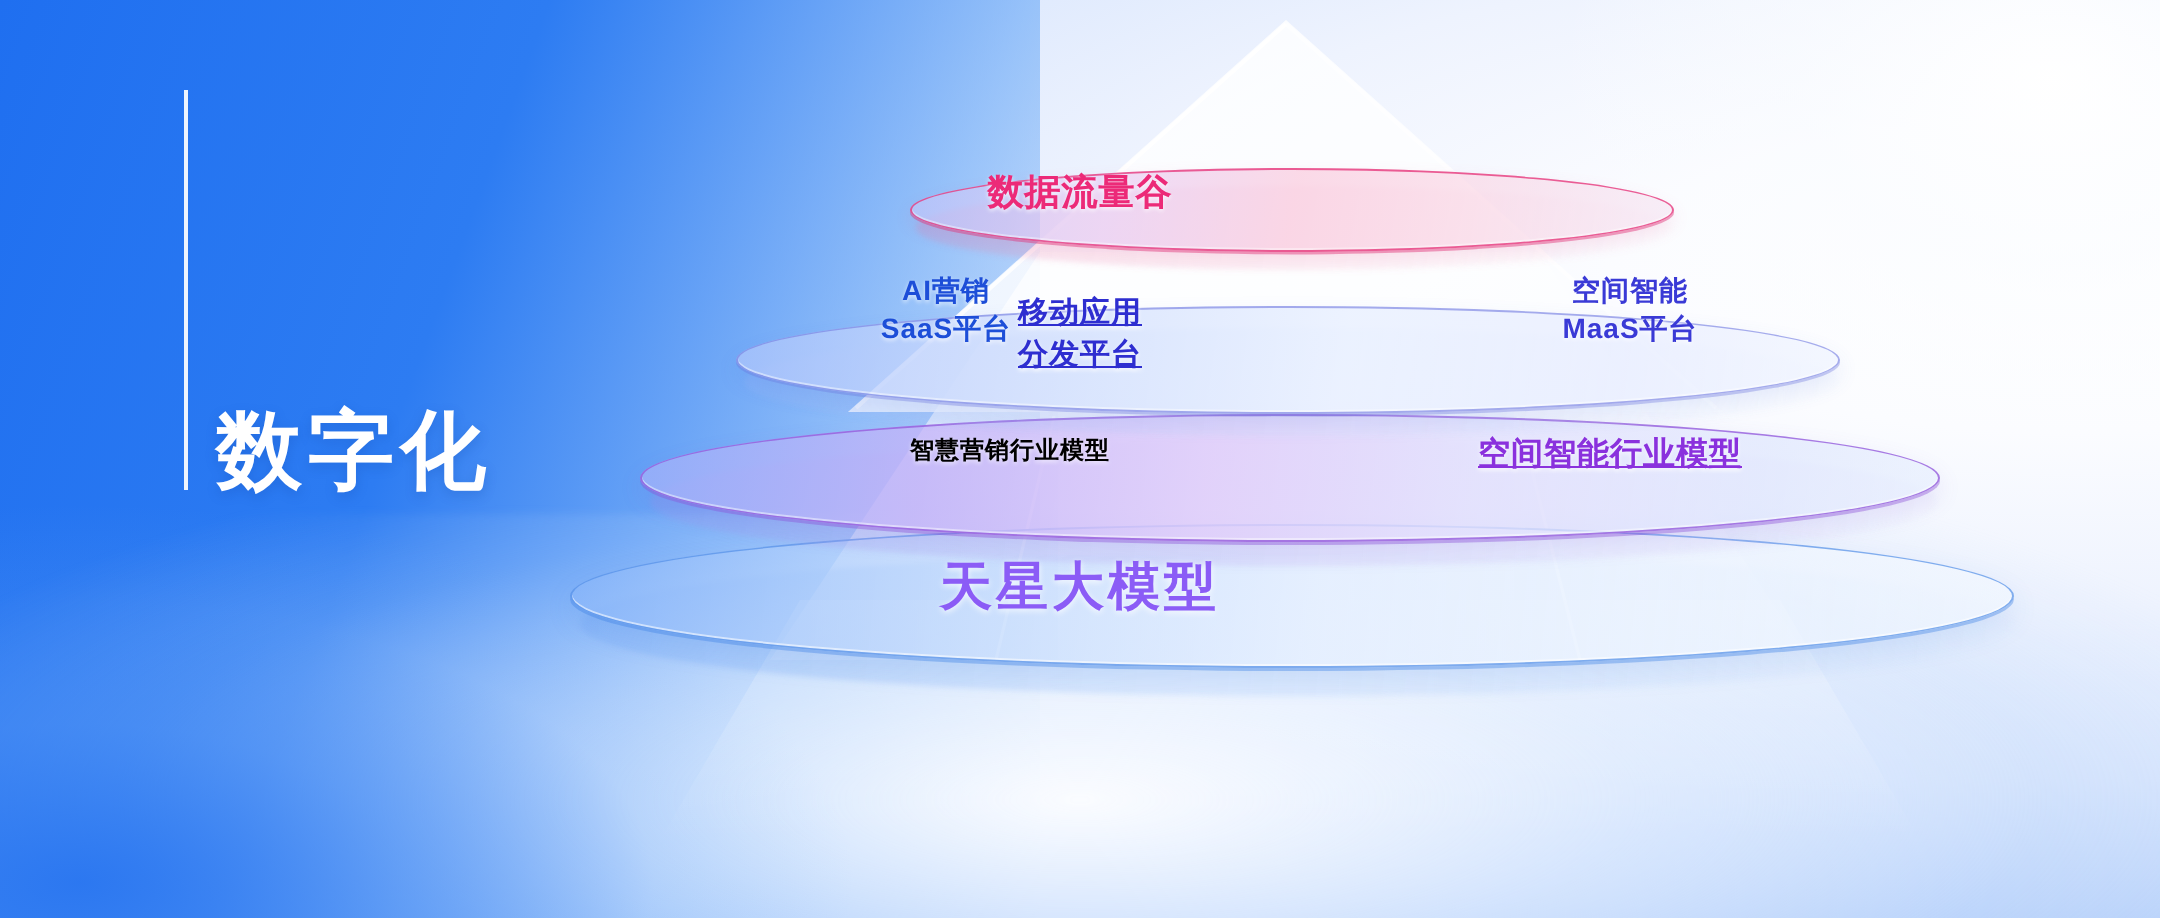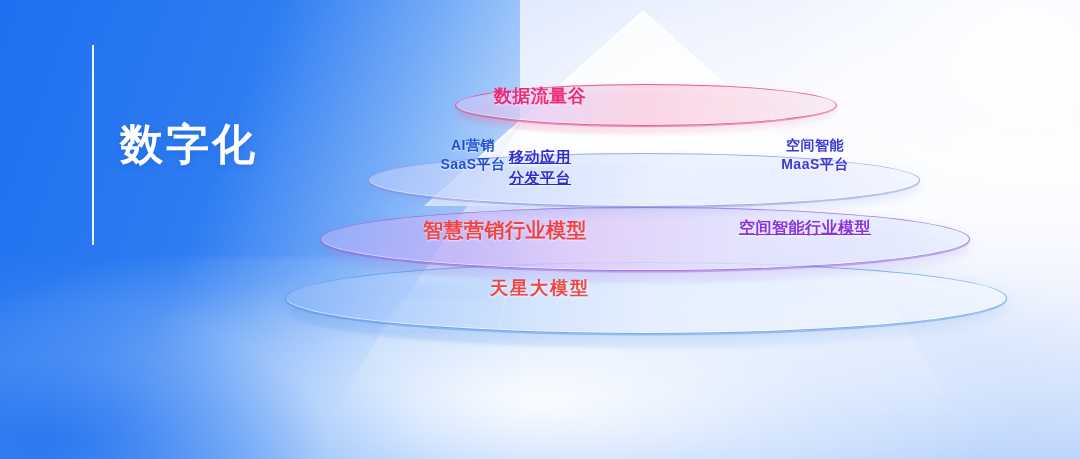--- a/index.html
+++ b/index.html
@@ -153,48 +153,48 @@
     text-shadow: 0 1px 2px rgba(255,255,255,0.70);
   }
   #lbl-mid-right {
     left: 735px; width: 160px; top: 136px;
     font-size: 14px;
     color: #3a3ad6;
     text-shadow: 0 1px 2px rgba(255,255,255,0.70);
   }
   #lbl-l3-left {
     left: 405px; width: 200px; top: 217px;
-    font-size: 20px;
-    color: #ef4444;
+    font-size: 12px;
+    color: #000000;
     text-shadow: 0 1px 2px rgba(255,255,255,0.70);
   }
   #lbl-l3-right {
     left: 705px; width: 200px; top: 217px;
     font-size: 16px;
     color: #8a31dd;
     text-shadow: 0 1px 2px rgba(255,255,255,0.70);
     text-decoration: underline;
   }
   #lbl-base {
     left: 0; right: 0; top: 276px;
-    font-size: 18px;
-    color: #ef4444;
+    font-size: 26px;
+    color: #8b5cf6;
     letter-spacing: 2px;
     text-shadow: 0 1px 3px rgba(255,255,255,0.85);
   }
 
   
   #headline {
     position: absolute;
     left: 92px; top: 40px;
     height: 208px;
-    padding-left: 28px;
+    padding-left: 16px;
     display: flex;
     flex-direction: column;
-    justify-content: center;
+    justify-content: flex-end;
   }
   #headline-rule {
     position: absolute;
     left: 92px; top: 45px;
     width: 2px; height: 200px;
     background: rgba(255,255,255,0.92);
   }
   .headline-line {
     color: #ffffff;
     font-size: 43px;

